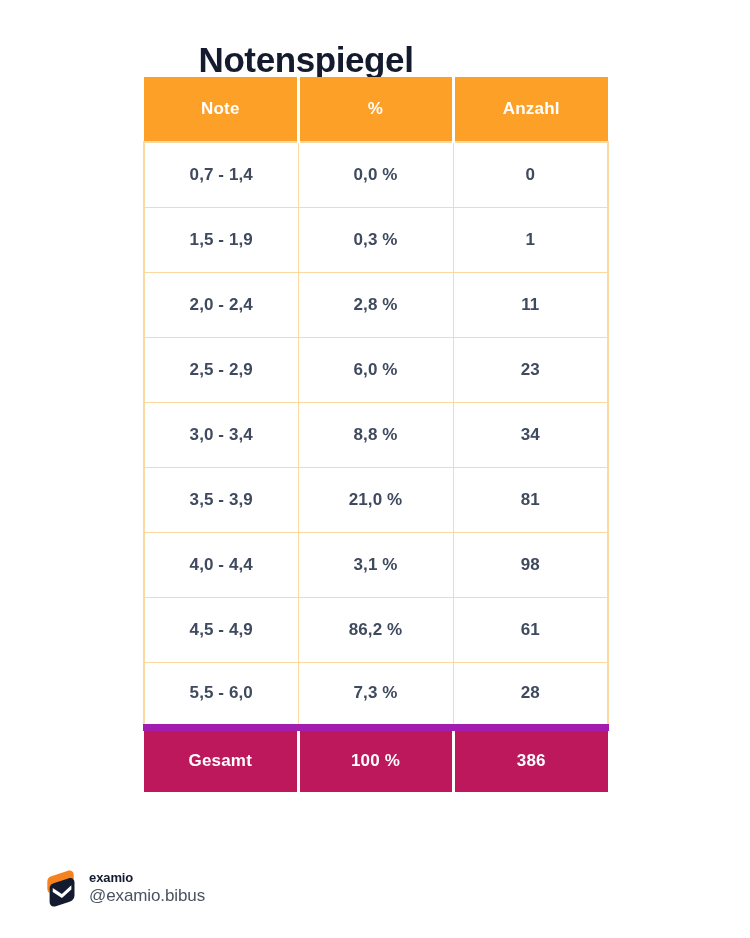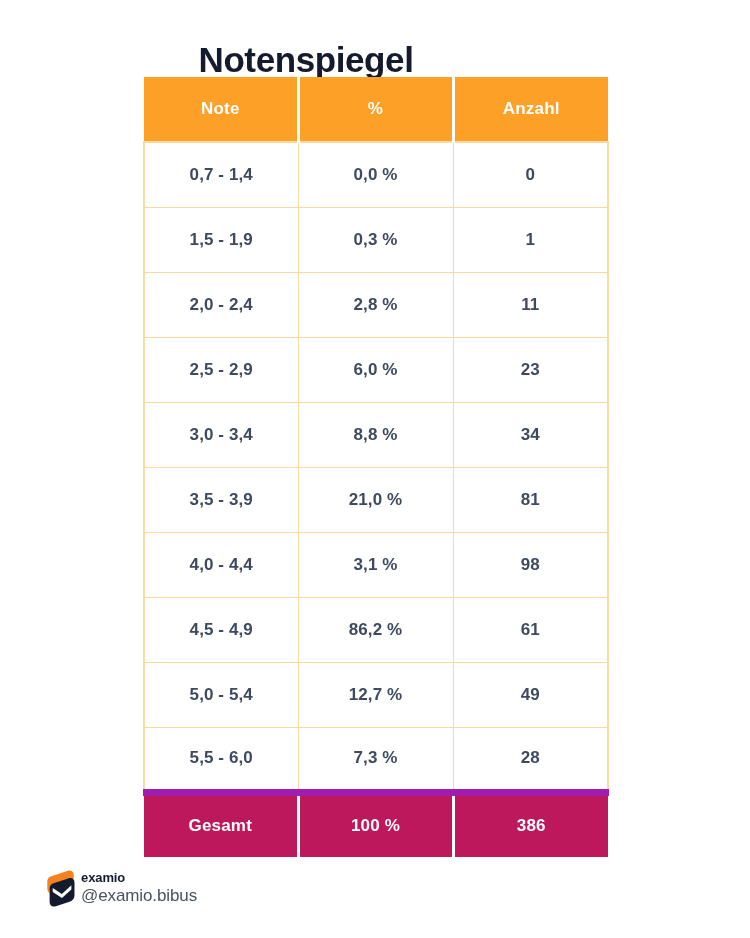--- a/index.html
+++ b/index.html
@@ -101,21 +101,21 @@
   }
   tfoot tr td:last-child { border-right: none; }
 
   
   .brand {
     position: absolute;
     left: 42px;
     top: 869px;
     display: flex;
     align-items: center;
-    gap: 1px;
+    gap: 9px;
   }
   .brand-mark {
     width: 38px;
     height: 38px;
     display: block;
     flex: 0 0 auto;
   }
   .brand-text {
     display: flex;
     flex-direction: column;
@@ -189,25 +189,20 @@
         </tr>
         <tr>
           <td>4,0 - 4,4</td>
           <td>3,1 %</td>
           <td>98</td>
         </tr>
         <tr>
           <td>4,5 - 4,9</td>
           <td>86,2 %</td>
           <td>61</td>
-        </tr>
-        <tr>
-          <td>5,0 - 5,4</td>
-          <td>12,7 %</td>
-          <td>49</td>
         </tr>
         <tr>
           <td>5,5 - 6,0</td>
           <td>7,3 %</td>
           <td>28</td>
         </tr>
       </tbody>
       <tfoot>
         <tr>
           <td>Gesamt</td>

